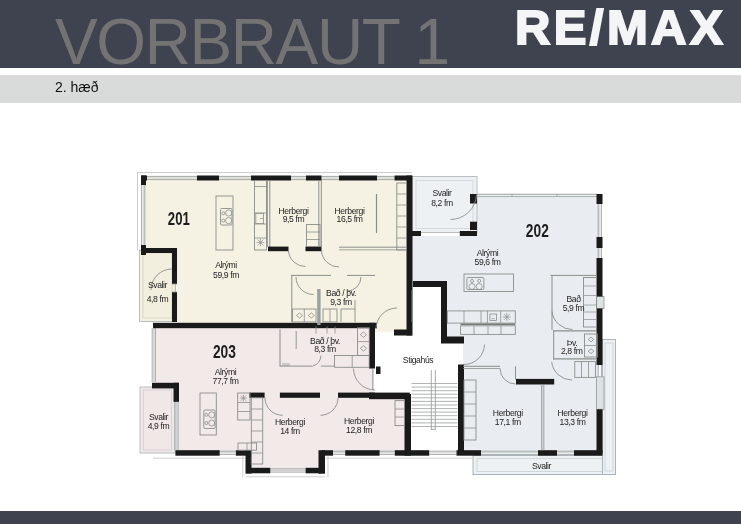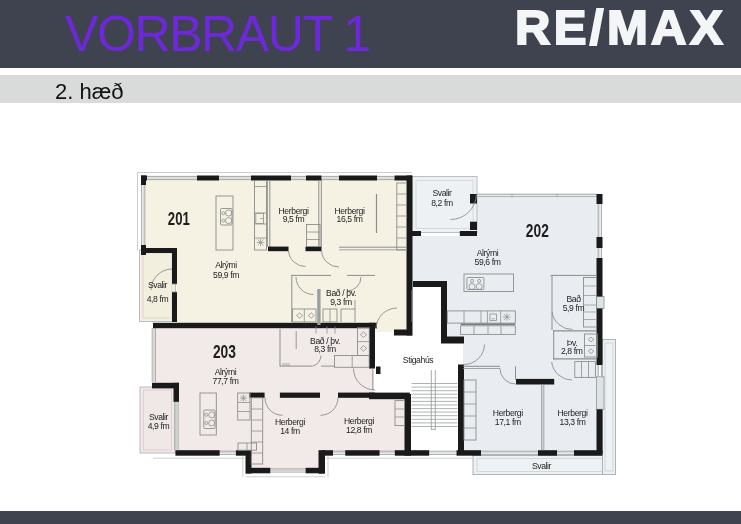--- a/index.html
+++ b/index.html
@@ -3,29 +3,29 @@
 <meta charset="utf-8">
 <style>
 html,body{margin:0;padding:0;width:741px;height:524px;background:#ffffff;font-family:"Liberation Sans",sans-serif;overflow:hidden}
 .abs{position:absolute}
 </style>
 </head>
 <body>
 
 <div class="abs" style="left:0;top:0;width:741px;height:68px;background:#3f434f"></div>
 
-<div class="abs" style="left:65px;top:5px;width:420px;font-size:50px;color:#6d28d9;letter-spacing:-1.4px">VORBRAUT 1</div>
+<div class="abs" style="left:55px;top:5px;width:420px;font-size:64px;color:#737373;letter-spacing:-1.4px">VORBRAUT 1</div>
 
 <svg class="abs" style="left:505px;top:0" width="236" height="60" viewBox="0 0 236 60">
 <text x="10" y="44" font-size="49" font-weight="bold" fill="#f4f5f6" stroke="#f4f5f6" stroke-width="2" letter-spacing="3.4">RE/MAX</text>
 </svg>
 
 <div class="abs" style="left:0;top:74.5px;width:741px;height:28.5px;background:#d8dbda"></div>
 
-<div class="abs" style="left:55px;top:78.5px;font-size:22px;color:#111">2. hæð</div>
+<div class="abs" style="left:55px;top:78.5px;font-size:14px;color:#111">2. hæð</div>
 
 <div class="abs" style="left:0;top:510.5px;width:741px;height:13.5px;background:#3f434f"></div>
 
 <svg class="abs" style="left:0;top:0" width="741" height="524" viewBox="0 0 741 524" fill="none">
 
 <polygon points="143,176 410,176 410,332 374,332 374,326 177,326 177,250 143,250" fill="#f5f1e3"></polygon>
 
 <rect x="139.5" y="250" width="36" height="71.5" fill="#f3efdf" stroke="#b9bec0" stroke-width="1"></rect>
 <rect x="143" y="253" width="29" height="65" fill="none" stroke="#d6d2c2" stroke-width="0.8"></rect>
 

